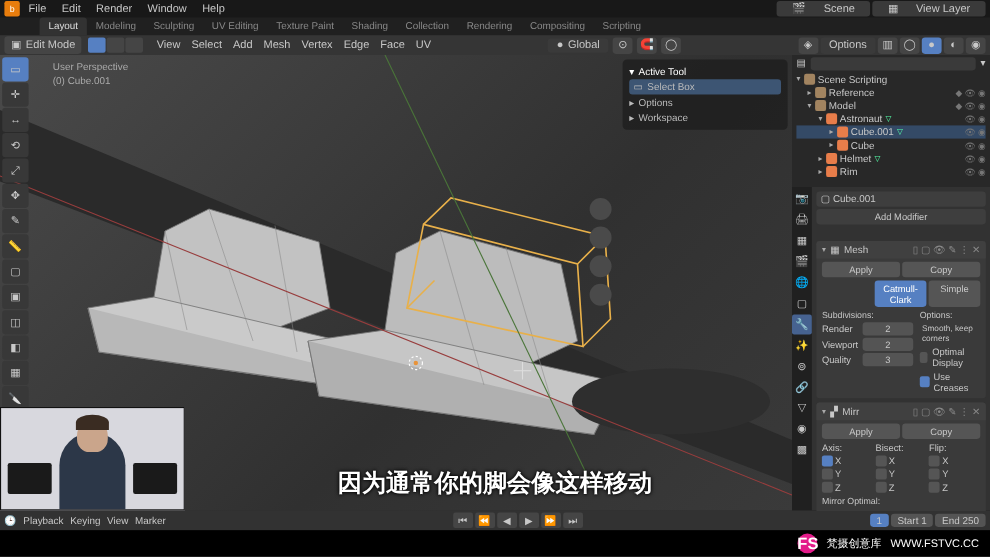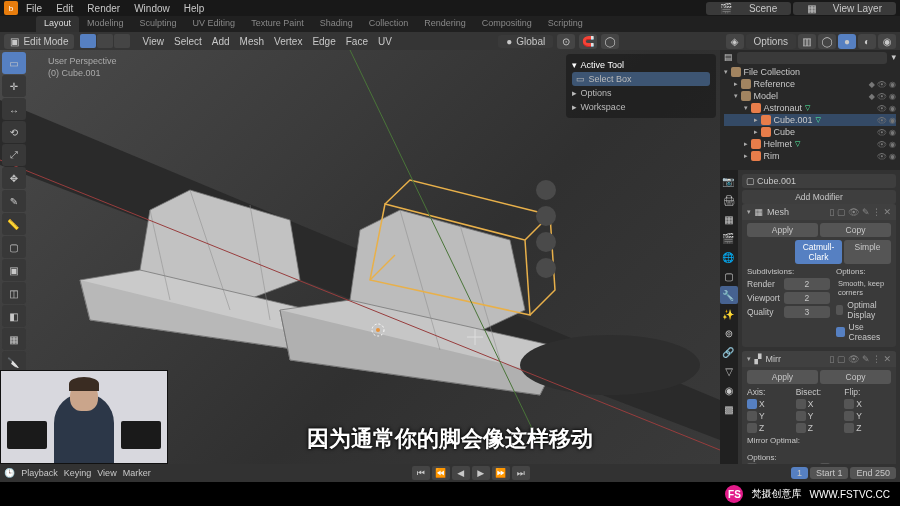--- a/index.html
+++ b/index.html
@@ -91,21 +91,21 @@
   .timeline .tl-center { margin: 0 auto; display: flex; gap: 2px; }
   .tl-btn { width: 18px; height: 14px; background: #454545; border-radius: 2px; display: flex; align-items: center; justify-content: center; }
   .timeline .tl-frames { display: flex; gap: 2px; }
   .frame-box { background: #545454; border-radius: 3px; padding: 1px 6px; }
   .frame-box.cur { background: #5680c2; }
 
   
   .footer-bar { position: absolute; bottom: 0; left: 0; right: 0; height: 24px; background: #000; display: flex; align-items: center; padding: 0 10px; }
   .footer-bar .title { font-size: 10px; letter-spacing: .5px; color:#fff; }
   .footer-bar .right-txt { margin-left: auto; display: flex; align-items: center; gap: 8px; color:#fff; font-size: 10px; }
-  .fslogo { width: 18px; height: 18px; border-radius: 50%; background: #e31b8a; display: flex; align-items: center; justify-content: center; font-size: 10px; color: #fff; font-weight: bold;}
+  .fslogo { width: 18px; height: 18px; border-radius: 50%; background: #e31b8a; display: flex; align-items: center; justify-content: center; font-size: 15px; color: #fff; font-weight: bold;}
   
   .webcam { position: absolute; left: 0; bottom: 42px; width: 168px; height: 94px; background: #d8d8de; border: 1px solid #111; }
   .webcam .person { position:absolute; left:50%; bottom:0; transform:translateX(-50%); width:60px; height:70px; background:#2c3748; border-radius: 30px 30px 0 0;}
   .webcam .head { position:absolute; left:50%; bottom:52px; transform:translateX(-50%); width:28px; height:30px; background:#caa58b; border-radius:50% 50% 40% 40%;}
   .webcam .hair { position:absolute; left:50%; bottom:72px; transform:translateX(-50%); width:30px; height:14px; background:#3a2c22; border-radius:50% 50% 0 0;}
   .webcam .mon { position:absolute; width:40px; height:28px; background:#1a1a1a; border-radius:2px;}
   .webcam .mon.l { left:6px; bottom:14px;}
   .webcam .mon.r { right:6px; bottom:14px;}
   
   .subtitle { position: absolute; left: 50%; bottom: 52px; transform: translateX(-50%); font-size: 22px; font-weight: 600; color: #fff; text-shadow: 0 0 4px #000, 0 0 2px #000; white-space: nowrap; }
@@ -292,21 +292,21 @@
     <div class="outliner">
       <div class="h">
           <span>▤</span>
           <div style="flex:1;background:#3a3a3a;border-radius:3px;height:12px"></div>
           <span>▾</span>
         </div>
       <div class="tree">
         <div class="item">
             <span class="tri">▾</span>
             <span class="obj-ic col"></span>
-            <span>File Collection</span>
+            <span>Scene Scripting</span>
           </div>
         <div class="item" style="padding-left:10px">
             <span class="tri">▸</span>
             <span class="obj-ic col"></span>
             <span>Reference</span>
             <span class="tail">
               <span>◆</span>
               <span>👁</span>
               <span>◉</span>
             </span>
@@ -383,21 +383,21 @@
         <div class="pt active">🔧</div>
         <div class="pt">✨</div>
         <div class="pt">⊚</div>
         <div class="pt">🔗</div>
         <div class="pt">▽</div>
         <div class="pt">◉</div>
         <div class="pt">▩</div>
       </div>
       <div class="props-body">
         <div class="crumb">▢ <span>Cube.001</span></div>
-        <div class="btn" style="background:#3e3e3e;margin-bottom:0">Add Modifier</div>
+        <div class="btn" style="background:#3e3e3e;margin-bottom:15px">Add Modifier</div>
 
         <div class="panel">
           <div class="panel-h">
               <span class="tri">▾</span>
               <span>▦</span>
               <span>Mesh</span>
               <span class="grip">▯ ▢ 👁 ✎ ⋮ ✕</span>
             </div>
           <div class="panel-b">
             <div class="btn-row">

